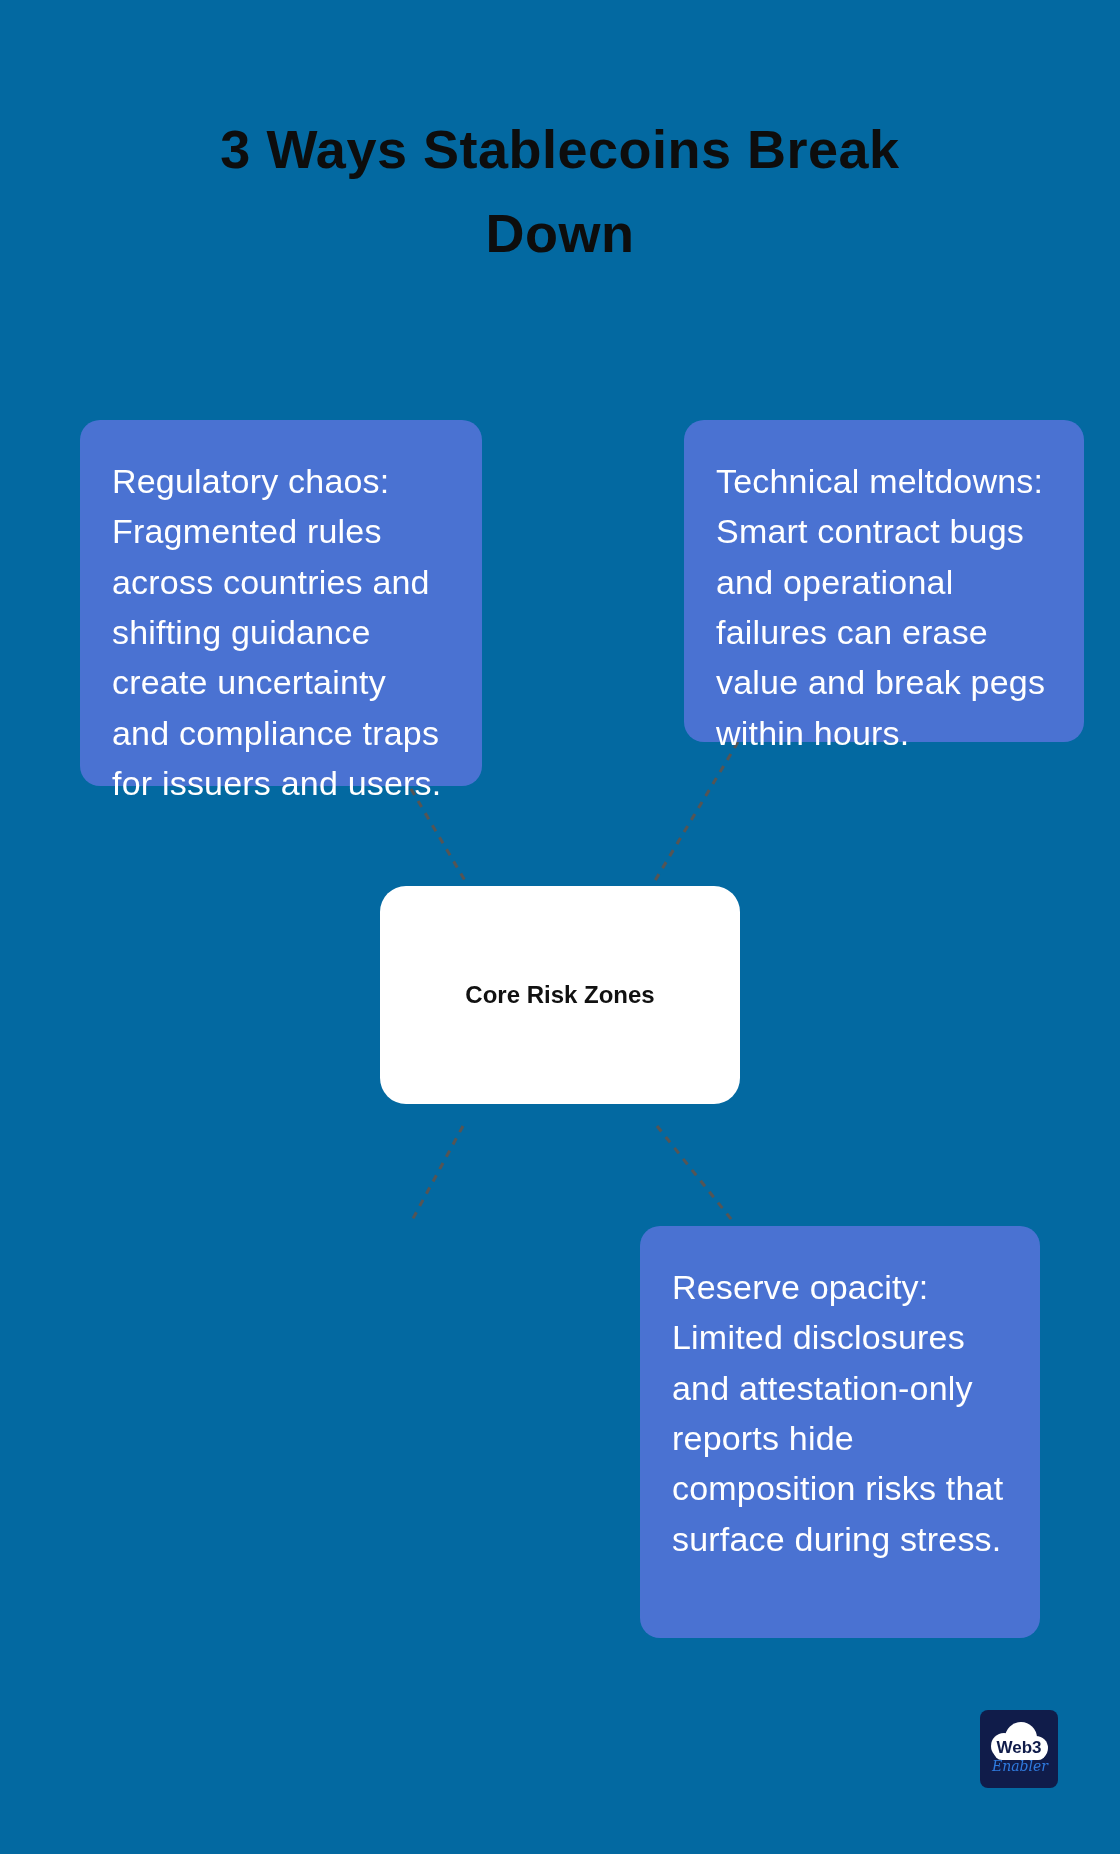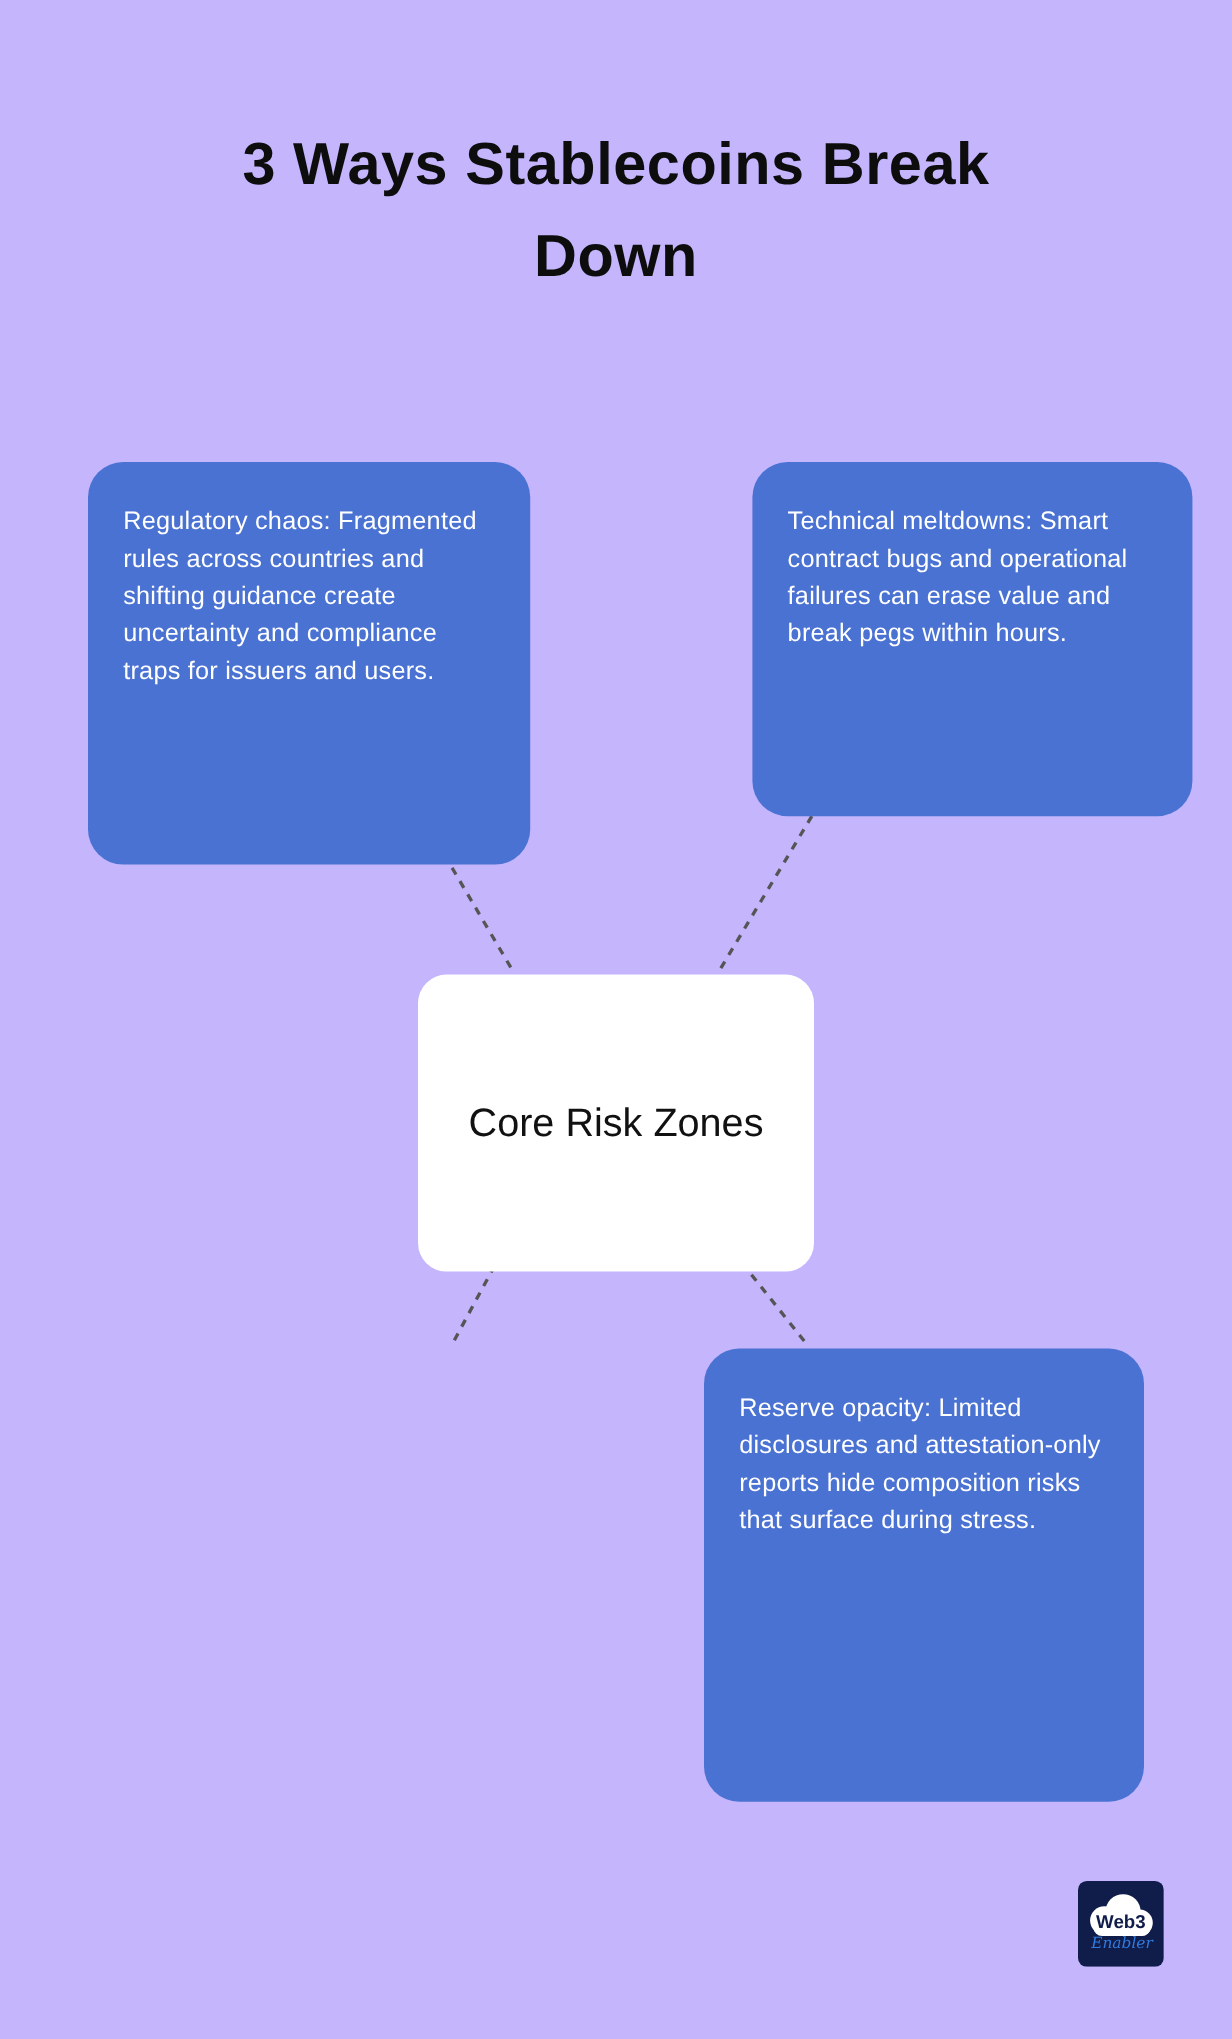--- a/index.html
+++ b/index.html
@@ -4,21 +4,21 @@
 <style>
   * { margin: 0; padding: 0; box-sizing: border-box; }
   html, body { background: #c9c9c9; }
   body { font-family: "Liberation Sans", sans-serif; }
 
   .canvas {
     position: relative;
     width: 1120px;
     height: 1854px;
     margin: 0 auto;
-    background: #c4b5fd;
+    background: #0369a1;
     overflow: hidden;
   }
 
   .page-title {
     position: absolute;
     top: 108px;
     left: 50%;
     transform: translateX(-50%);
     width: 800px;
     text-align: center;
@@ -33,46 +33,46 @@
     position: absolute;
     inset: 0;
     width: 100%;
     height: 100%;
     pointer-events: none;
   }
 
   .node {
     position: absolute;
     background: #4a72d2;
-    border-radius: 32px;
+    border-radius: 20px;
     color: #ffffff;
-    font-size: 23px;
+    font-size: 34px;
     line-height: 1.48;
     padding: 36px 32px;
     letter-spacing: 0.2px;
   }
   .node-top-left     { left: 80px;  top: 420px;  width: 402px; height: 366px; }
   .node-top-right    { left: 640px; top: 420px;  width: 400px; height: 322px; margin-left: 44px; }
   .node-bottom-left  { left: 80px;  top: 1226px; width: 402px; height: 366px; }
   .node-bottom-right { left: 640px; top: 1226px; width: 400px; height: 412px; }
 
   .center-node {
     position: absolute;
     left: 380px;
     top: 886px;
     width: 360px;
-    height: 270px;
+    height: 218px;
     background: #ffffff;
     border-radius: 26px;
     display: flex;
     align-items: center;
     justify-content: center;
     text-align: center;
-    font-size: 36px;
-    font-weight: 400;
+    font-size: 24px;
+    font-weight: 700;
     color: #111111;
   }
 
   .brand-logo {
     position: absolute;
     left: 980px;
     top: 1710px;
     width: 78px;
     height: 78px;
   }

